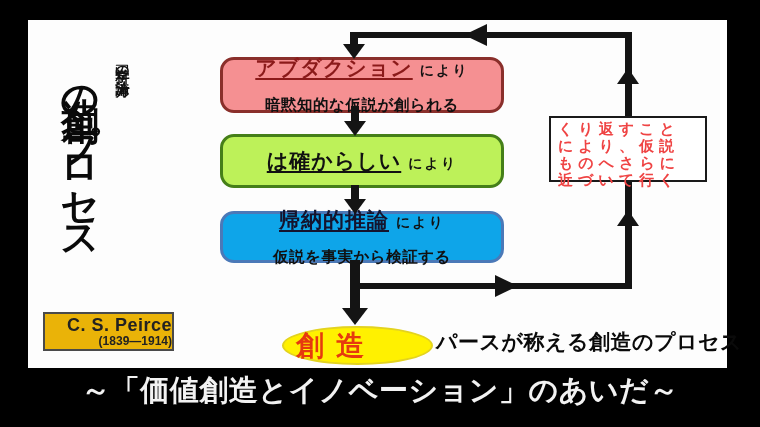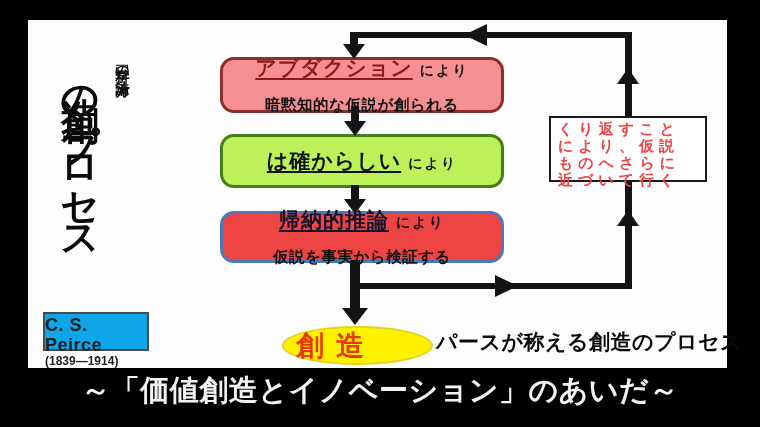--- a/index.html
+++ b/index.html
@@ -27,40 +27,40 @@
     font-size: 14px; font-weight: 700; letter-spacing: -1px;
   }
   .main-title {
     left: 26px; top: 56px;
     font-size: 38px; font-weight: 900; letter-spacing: -8px; color: #0a0a0a;
   }
 
   
   .peirce-box {
     left: 15px; top: 292px;
-    width: 106px; height: 39px;
-    background: #0ea5e9;
+    width: 131px; height: 39px;
+    background: #eab308;
     border: 2px solid #4a4a4a;
-    text-align: left;
+    text-align: right;
     color: #222;
   }
   .peirce-name { font-size: 18px; font-weight: 600; letter-spacing: 0.5px; line-height: 20px; margin-top: 1px; }
   .peirce-years { font-size: 12px; font-weight: 600; line-height: 12px; }
 
   
   .step {
     left: 192px; width: 284px;
     border-radius: 14px;
     display: flex; flex-direction: column;
     align-items: center; justify-content: center;
     line-height: 1.15;
   }
   .step-abduction { top: 37px; height: 56px; background: #f59092; border: 3px solid #8a2f2b; }
   .step-deduction { top: 114px; height: 54px; background: #bdf159; border: 3px solid #457f19; }
-  .step-induction { top: 191px; height: 52px; background: #ef4444; border: 3px solid #4b79b8; text-align: right; }
+  .step-induction { top: 191px; height: 52px; background: #0ea5e9; border: 3px solid #4b79b8; text-align: right; }
   .step-title { font-size: 21px; font-weight: 800; text-decoration: underline; text-underline-offset: 3px; color: #111; letter-spacing: 1px; }
   .step-abduction .step-title { color: #8b1a1a; }
   .step-induction .step-title { color: #14142e; }
   .step-suffix { font-size: 14px; font-weight: 700; color: #111; margin-left: 7px; letter-spacing: 2px; }
   .step-desc { font-size: 15.5px; font-weight: 700; color: #111; letter-spacing: 0.5px; margin-top: 16px; }
 
   
   .loop-note {
     left: 521px; top: 96px;
     width: 158px; height: 66px;

